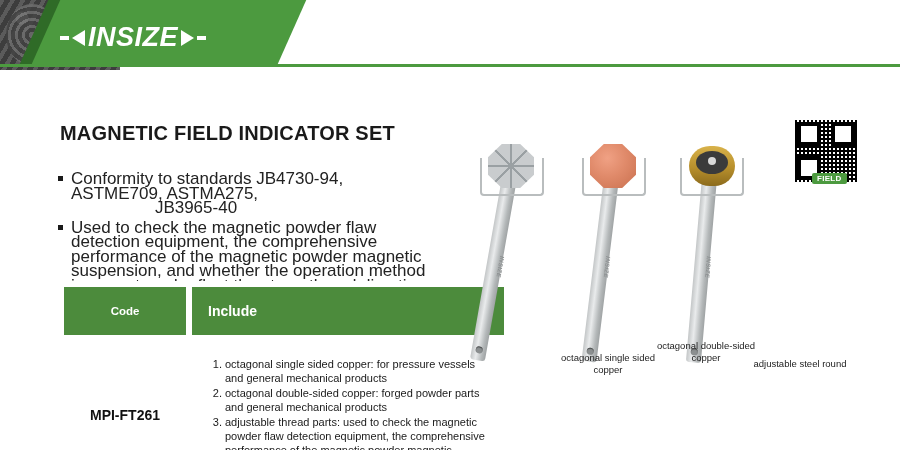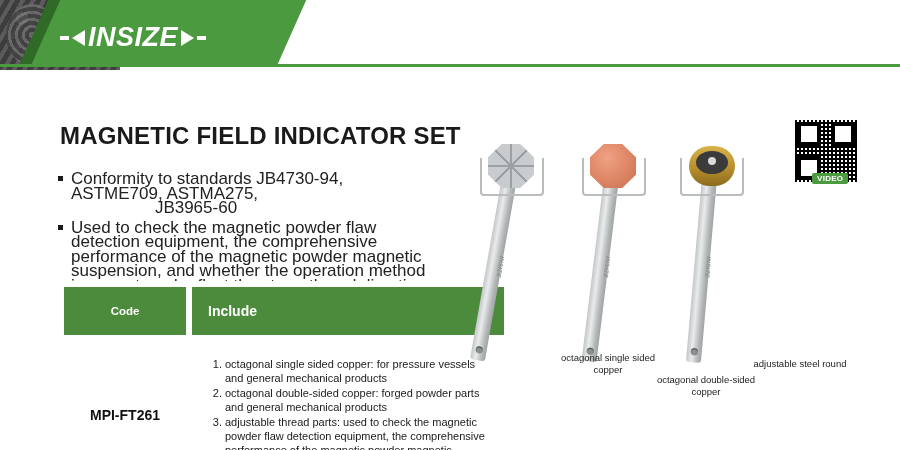--- a/index.html
+++ b/index.html
@@ -100,21 +100,21 @@
   .logo-arrow-r { border-left: 13px solid #ffffff; }
   .logo-bar-l, .logo-bar-r {
     width: 9px; height: 4px; background: #ffffff;
   }
 
   
   .page-title {
     position: absolute;
     top: 122px;
     left: 60px;
-    font-size: 24px;
+    font-size: 20px;
     font-weight: bold;
     color: #1a1a1a;
     letter-spacing: 0.2px;
   }
 
   
   .bullets {
     position: absolute;
     top: 172px;
     left: 58px;
@@ -369,21 +369,21 @@
 
   .caption {
     position: absolute;
     font-size: 9.5px;
     color: #222;
     text-align: center;
     line-height: 12px;
     width: 100px;
   }
   .cap-1 { top: 222px; left: 118px; }
-  .cap-2 { top: 244px; left: 216px; }
+  .cap-2 { top: 210px; left: 216px; }
   .cap-3 { top: 228px; left: 310px; }
 </style>
 </head>
 <body>
 
 <div class="header">
   <div class="header-photo"></div>
   <div class="header-green-dark"></div>
   <div class="header-green"></div>
   <div class="header-white-wedge"></div>
@@ -395,21 +395,21 @@
     <span class="logo-bar-r"></span>
   </div>
 </div>
 <div class="header-rule"></div>
 
 <div class="page-title">MAGNETIC FIELD INDICATOR SET</div>
 
 <div class="bullets">
   <div class="bullet">
     <span>Conformity to standards JB4730-94, ASTME709, ASTMA275,</span>
-    <span class="indent">JB3965-60</span>
+    <span class="indent">JB3965-40</span>
   </div>
   <div class="bullet">
     <span>Used to check the magnetic powder flaw detection equipment, the comprehensive performance of the magnetic powder magnetic suspension, and whether the operation method is correct, and reflect the strength and direction of the magnetic field in the magnetized area</span>
   </div>
 </div>
 
 <table class="table">
   <tbody>
       <tr class="hdr">
     <th class="th-code">Code</th>
@@ -425,21 +425,21 @@
       </ol>
     </td>
   </tr>
 </tbody>
   </table>
 
 <div class="qr-wrap">
   <div class="qr">
     <span class="qr-sq3"></span>
   </div>
-  <div class="video-badge">VIDEO</div>
+  <div class="video-badge">FIELD</div>
 </div>
 
 <div class="photo-area">
 
   <div class="tool tool-1">
     <div class="handle">
       <span class="handle-brand">INSIZE</span>
       <span class="handle-hole"></span>
     </div>
     <div class="yoke"></div>

